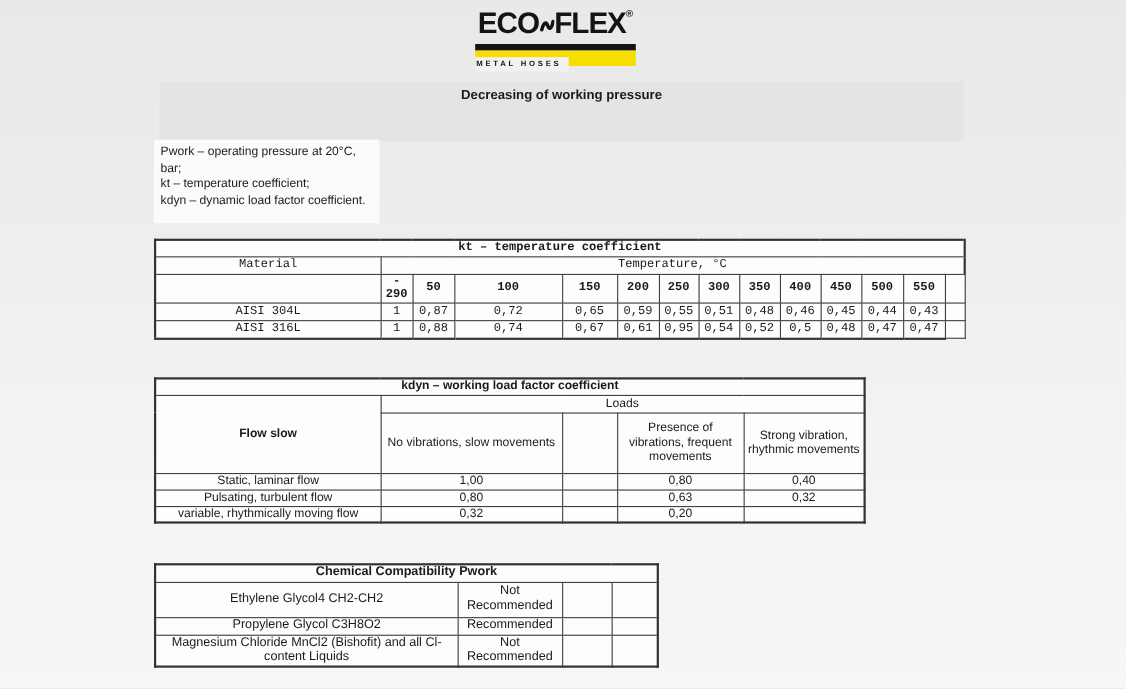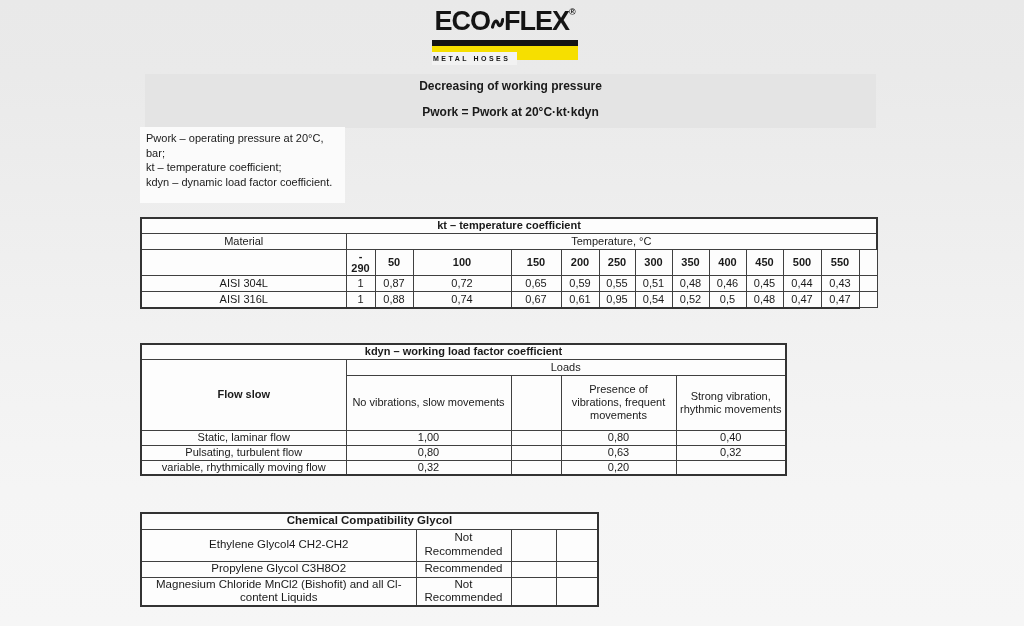--- a/index.html
+++ b/index.html
@@ -39,21 +39,21 @@
     border:1px solid #404040; background:#fdfdfd; padding:0 2px;
     text-align:center; vertical-align:middle; line-height:1.18; overflow:hidden;
   }
   td.t-head{background:#e1e1e1; font-weight:bold;}
   td.left{text-align:left; padding-left:5px;}
   td.bold{font-weight:bold;}
   td.ghost{border:none; background:transparent;}
   .kt-pos{position:absolute; left:140px; top:217px;}
   .kdyn-pos{position:absolute; left:140px; top:343px;}
   .chem-pos{position:absolute; left:140px; top:512px;}
-  table.kt{border-left:2px solid #333; border-top:2px solid #333;}
+  table.kt{border-left:2px solid #333; border-top:2px solid #333;font-family:Liberation Mono, monospace;}
   table.kt td.br2{border-right:2px solid #333;}
   table.kt td.bb2{border-bottom:2px solid #333;}
   table.outlined{border:2px solid #333;}
   .stack{display:block;}
   table.chem{font-size:11.5px;}
   td.status{text-align:left; padding-left:4px;}
 </style>
 </head>
 <body>
 
@@ -63,21 +63,20 @@
           <path d="M1.5,13 C3.5,5.5 6,6 7,9.5 C8,13 10.5,12.5 11.8,5.5" fill="none" stroke="#141414" stroke-width="3.2" stroke-linecap="round"></path>
         </svg></span><span>FLEX</span><span class="reg">®</span></div>
   <div class="logo-bars">
     <div class="bar-black"></div>
     <div class="bar-yellow" style="background:#f6df00;"></div>
     <div class="metal-label">METAL HOSES</div>
   </div>
 
   <div class="title-band">
     <div class="doc-title">Decreasing of working pressure</div>
-    <div class="doc-formula">Pwork = Pwork at 20°C·kt·kdyn</div>
   </div>
 
   <div class="note-box">
     <span>Pwork – operating pressure at 20°C, bar;</span>
     <span class="stack">kt – temperature coefficient;</span>
     <span>kdyn – dynamic load factor coefficient.</span>
   </div>
 
   <div class="kt-pos">
     <table class="doc kt">
@@ -211,21 +210,21 @@
   <div class="chem-pos">
     <table class="doc chem outlined">
       <colgroup>
         <col style="width:275px">
           <col style="width:95px">
           <col style="width:45px">
           <col style="width:42px">
       </colgroup>
       <tbody>
           <tr style="height:16px">
-        <td colspan="4" class="t-head">Chemical Compatibility Glycol</td>
+        <td colspan="4" class="t-head">Chemical Compatibility Pwork</td>
       </tr>
       <tr style="height:32px">
         <td>Ethylene Glycol4 CH2-CH2</td>
         <td class="status">Not Recommended</td>
         <td></td>
         <td></td>
       </tr>
       <tr style="height:16px">
         <td>Propylene Glycol C3H8O2</td>
         <td class="status">Recommended</td>

